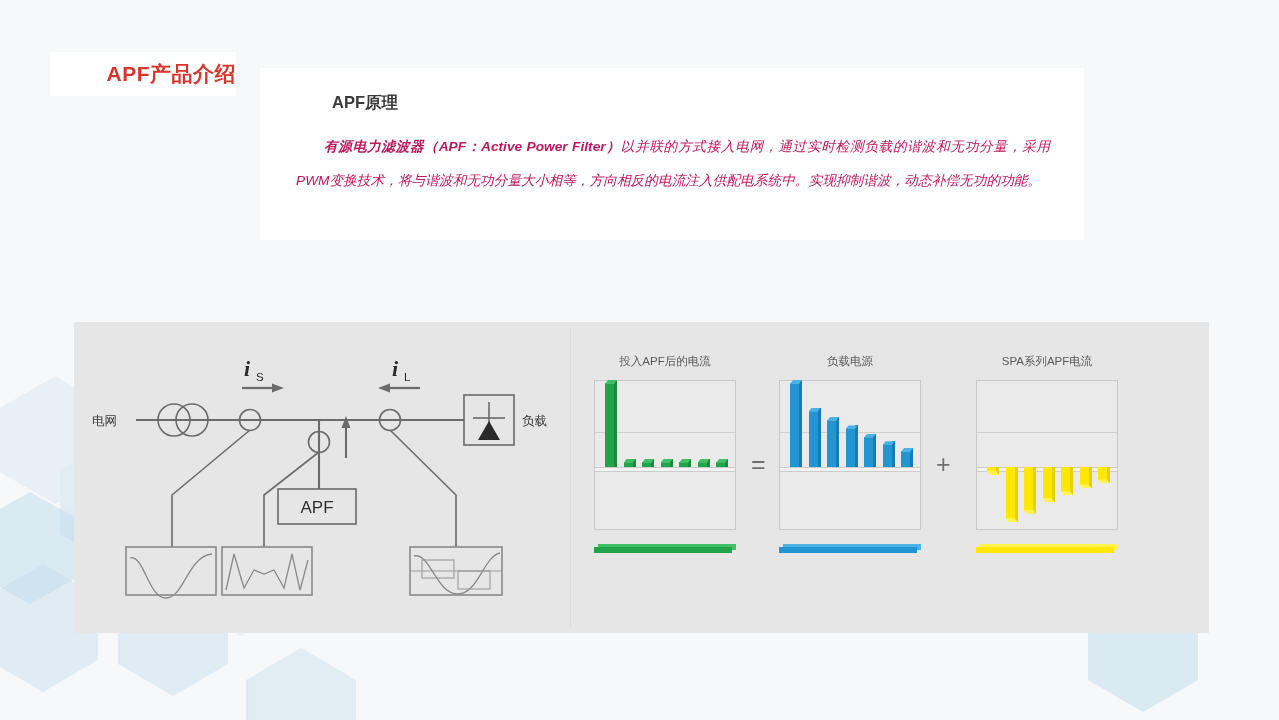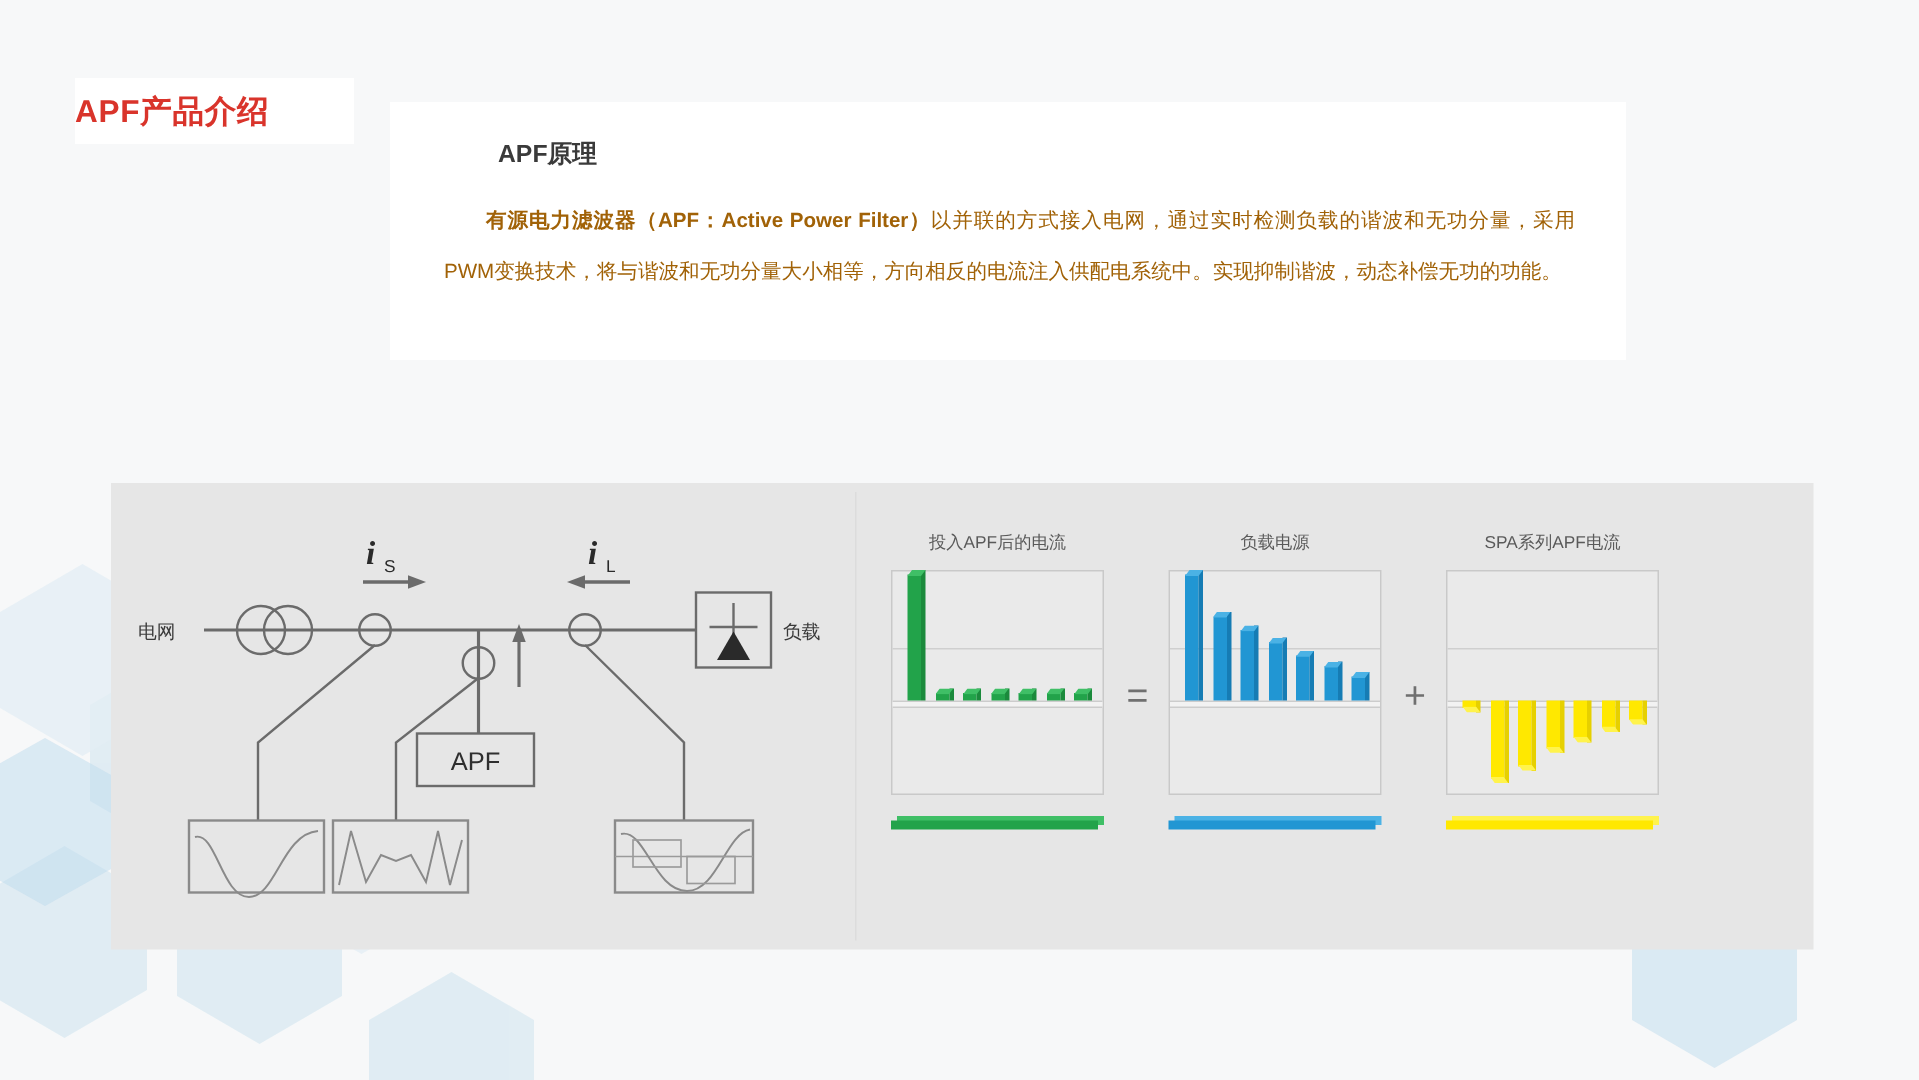--- a/index.html
+++ b/index.html
@@ -21,21 +21,21 @@
     pointer-events: none;
     z-index: 0;
   }
 
   
   #title-chip {
     position: absolute;
     left: 50px; top: 52px;
     width: 186px; height: 44px;
     background: #ffffff;
-    display: flex; align-items: center; justify-content: flex-start;
+    display: flex; align-items: center; justify-content: flex-end;
     z-index: 5;
   }
   #title-chip .title-text {
     color: #d9342b;
     font-size: 21px;
     font-weight: bold;
     letter-spacing: 0.5px;
     white-space: nowrap;
   }
 
@@ -49,24 +49,25 @@
     padding: 20px 26px 0 36px;
   }
   #card-heading {
     font-size: 16.5px;
     font-weight: bold;
     color: #3a3a3a;
     margin: 4px 0 16px 36px;
   }
   #card-body {
     font-size: 13.7px;
-    color: #a16207;
+    color: #be185d;
     line-height: 2.45;
     text-align: justify;
     padding-right: 8px;
+    font-style: italic;
   }
   #card-body .lead {
     font-weight: bold;
     margin-left: 28px;
   }
 
   
   #panel {
     position: absolute;
     left: 74px; top: 322px;
@@ -342,21 +343,21 @@
             <div class="top" style="background: rgb(75, 178, 229);"></div>
           </div>
         </div>
       <div class="plinth" style="top: 164px;">
           <div class="pl-top" style="background: rgb(75, 178, 229);"></div>
           <div class="pl-front" style="background: rgb(33, 150, 211);"></div>
         </div>
     </div>
     <span class="op" style="left:342px;">+</span>
 
-    <div class="chart-block" id="chart-2" style="left:370px;">
+    <div class="chart-block" id="chart-2" style="left:382px;">
       <div class="chart-title">SPA系列APF电流</div>
       <div class="chart-area">
           <div class="gridline" style="top: 51px;"></div>
           <div class="baseline-band" style="top: 86px;"></div>
           <div class="bar-down" style="left: 10px; width: 12px; height: 8.04px; top: 86px;">
             <div class="face" style="background: rgb(255, 232, 0);"></div>
             <div class="side" style="background: rgb(230, 208, 0);"></div>
             <div class="bot" style="background: rgb(255, 243, 77);"></div>
           </div>
           <div class="bar-down" style="left: 28.5px; width: 12px; height: 55.08px; top: 86px;">

